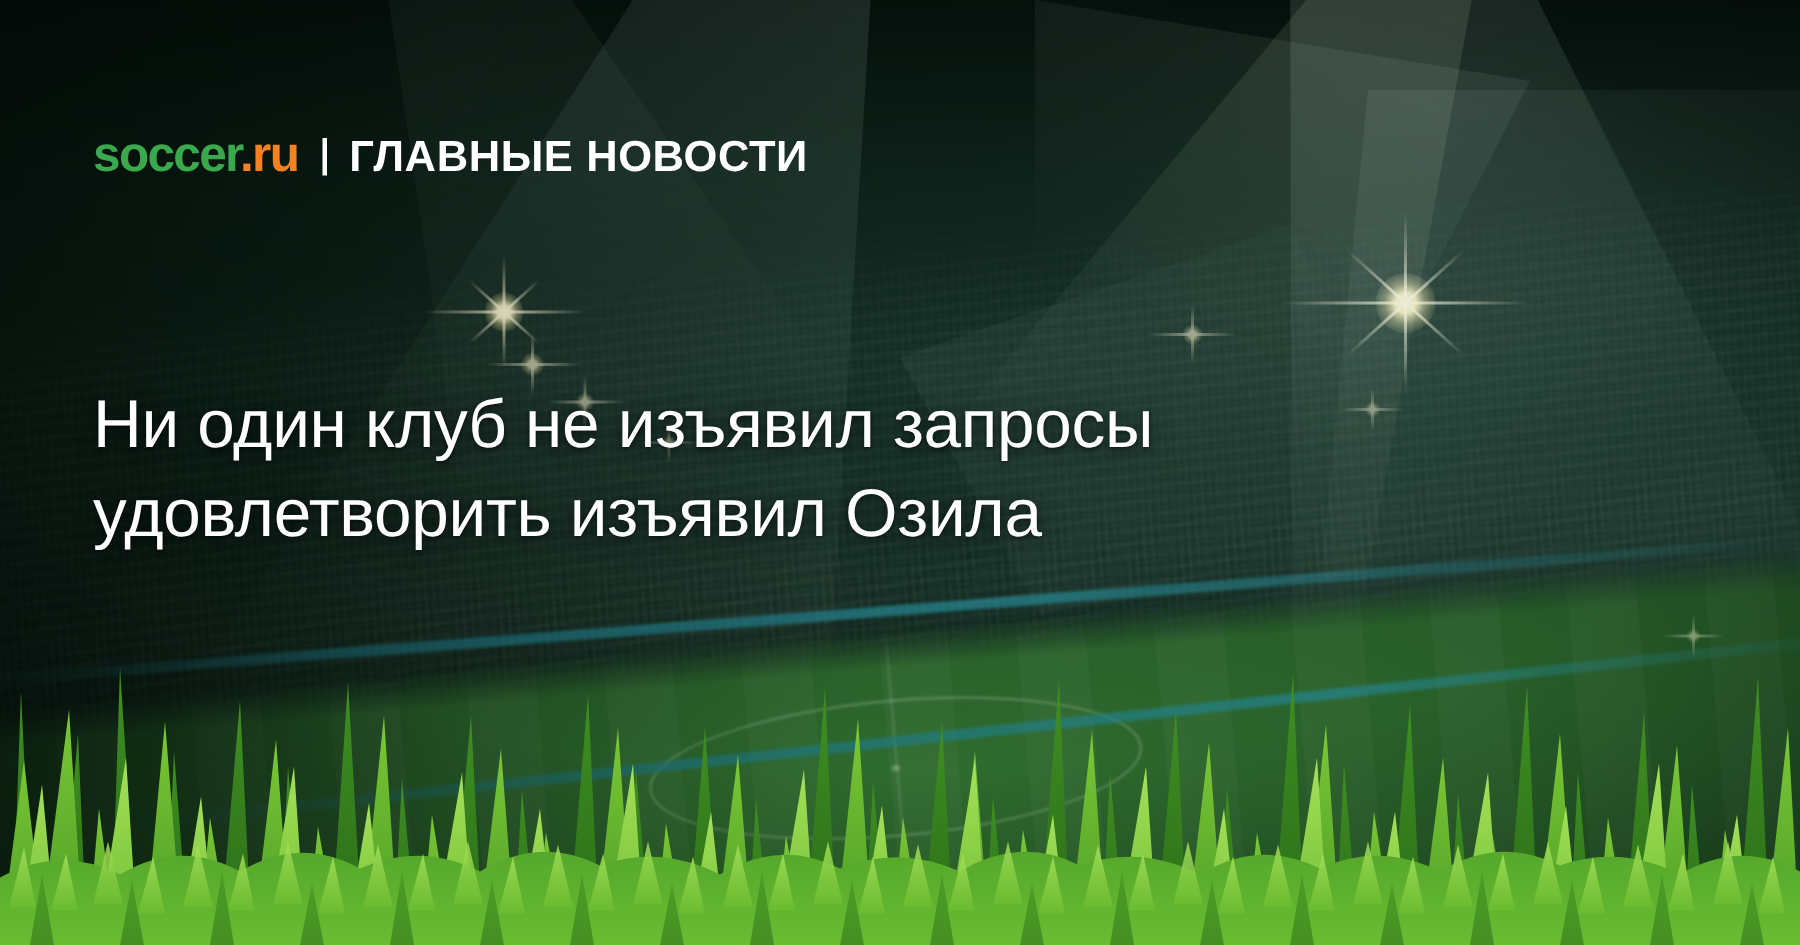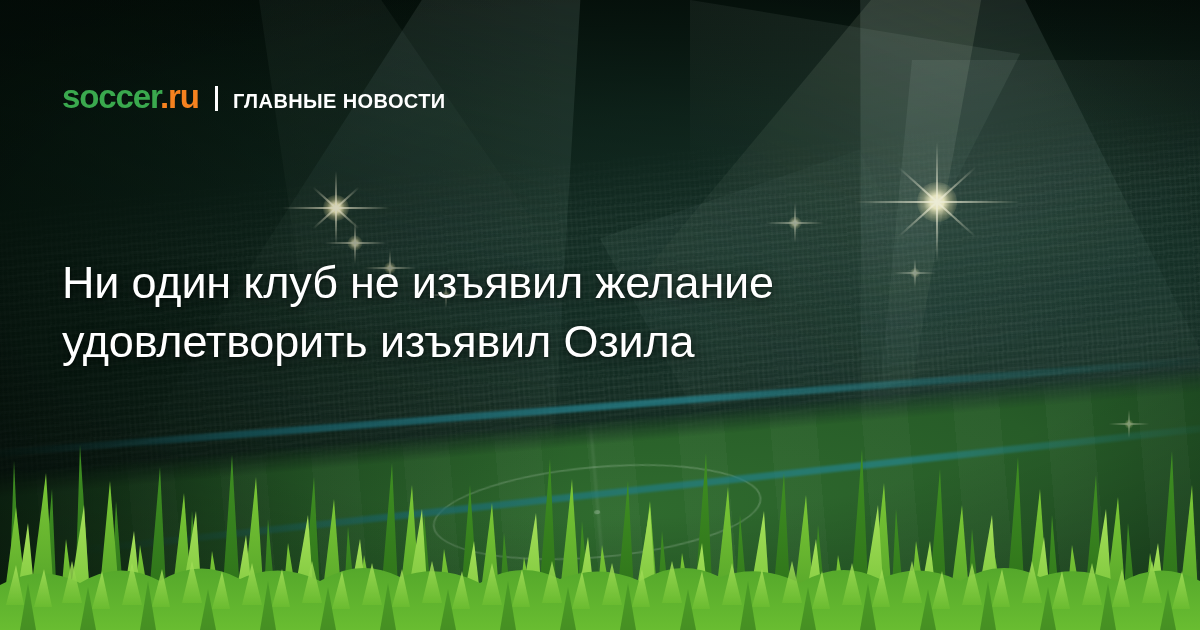--- a/index.html
+++ b/index.html
@@ -124,21 +124,21 @@
 
   
   .content { position:absolute; inset:0; }
 
   .brandbar { position:absolute; left:62px; top:51px; display:flex; align-items:baseline; white-space:nowrap; }
   .logo { font-size:33px; font-weight:bold; letter-spacing:-1.1px; line-height:1; }
   .logo .w1 { color:#3aa94e; }
   .logo .w2 { color:#f5821f; }
   .divider { display:inline-block; width:3px; height:25px; background:#ffffff;
     margin:0 15px 0 16px; transform:translateY(3px); }
-  .section { color:#ffffff; font-size:20px; font-weight:bold; letter-spacing:.4px; line-height:1;margin-top:40px; }
+  .section { color:#ffffff; font-size:29px; font-weight:bold; letter-spacing:.4px; line-height:1;margin-top:40px; }
 
   .headline { position:absolute; left:62px; top:254px; width:1010px;
     color:#ffffff; font-size:45px; font-weight:normal; line-height:1.31;
     letter-spacing:-0.2px;
     text-shadow:0 2px 14px rgba(0,0,0,.55), 0 1px 3px rgba(0,0,0,.45); }
   .headline .ln { display:block; }
 </style>
 </head>
 <body>
 
@@ -411,18 +411,18 @@
 
   <div class="content">
 
     <div class="brandbar">
       <span class="logo"><span class="w1">soccer</span><span class="w2">.ru</span></span>
       <span class="divider"></span>
       <span class="section">ГЛАВНЫЕ НОВОСТИ</span>
     </div>
 
     <h1 class="headline">
-      <span class="ln">Ни один клуб не изъявил желание</span>
+      <span class="ln">Ни один клуб не изъявил запросы</span>
       <span class="ln">удовлетворить изъявил Озила</span>
     </h1>
 
   </div>
 </div>
 
 </body></html>

